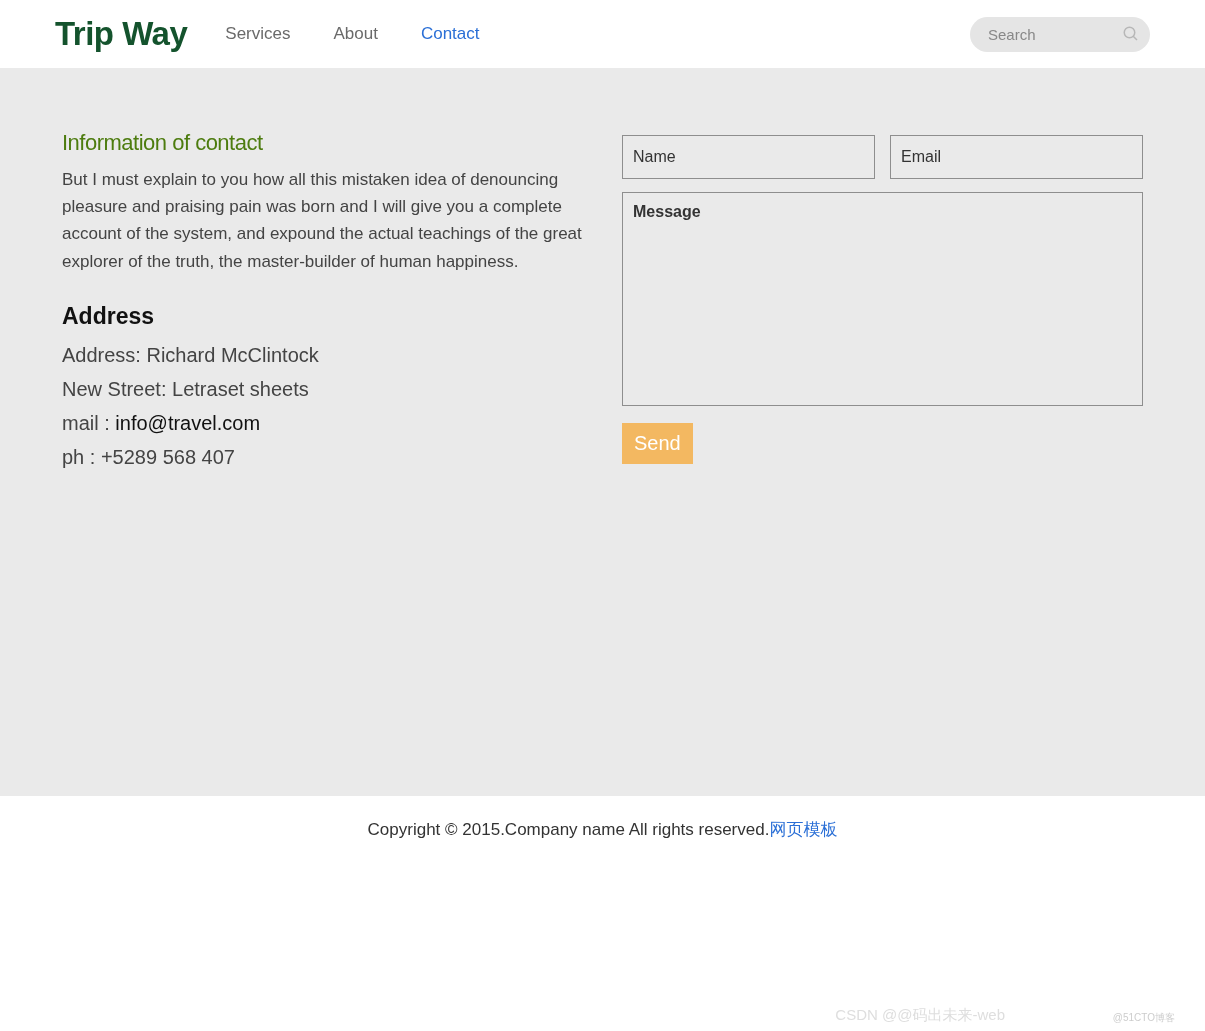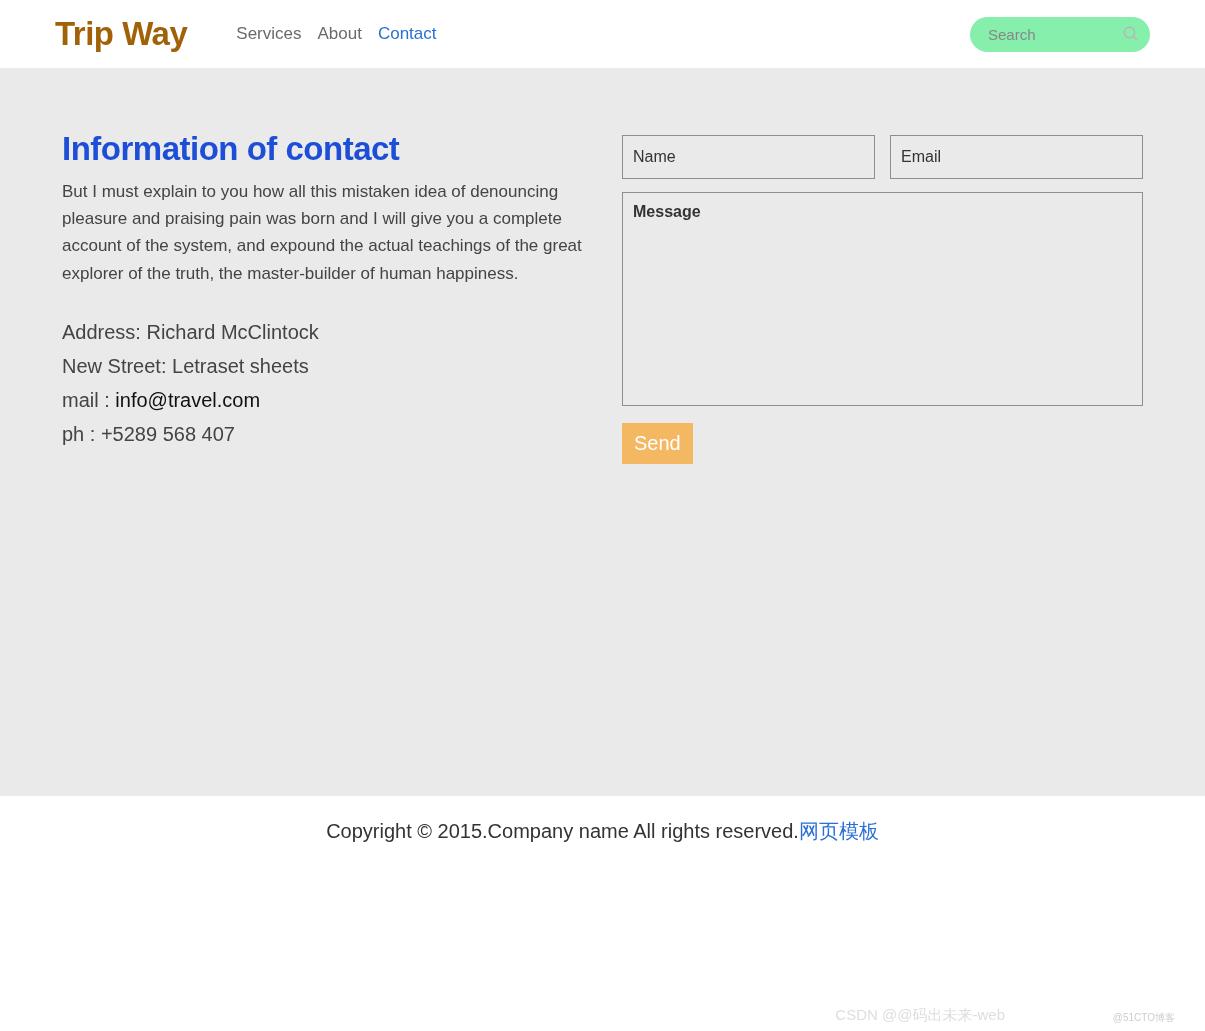--- a/index.html
+++ b/index.html
@@ -16,47 +16,47 @@
     header {
       background: #ffffff;
       display: flex;
       align-items: center;
       padding: 10px 55px 10px 55px;
       height: 68px;
     }
     .logo {
       font-size: 33px;
       font-weight: 700;
-      color: #a16207;
-      margin-right: 49px;
+      color: #14532d;
+      margin-right: 38px;
       letter-spacing: -0.5px;
     }
     nav {
       display: flex;
-      gap: 16px;
+      gap: 43px;
       align-items: center;
     }
     nav a {
       font-size: 17px;
       color: #6a6a6a;
       text-decoration: none;
       cursor: pointer;
     }
     nav a.active {
       color: #2a6fd6;
     }
     .search-wrap {
       margin-left: auto;
       position: relative;
     }
     .search-input {
       width: 180px;
       height: 35px;
       border: none;
-      background: #86efac;
+      background: #e5e5e5;
       border-radius: 18px;
       padding: 0 40px 0 18px;
       font-size: 15px;
       color: #777;
       outline: none;
     }
     .search-input::placeholder {
       color: #888;
     }
     .search-btn {
@@ -76,23 +76,23 @@
       background: #eaeaea;
       min-height: 728px;
       padding: 62px 62px 40px 62px;
       display: flex;
       gap: 40px;
     }
     .left-col {
       width: 520px;
     }
     .left-col h1 {
-      font-size: 33px;
-      font-weight: 700;
-      color: #1d4ed8;
+      font-size: 22px;
+      font-weight: 400;
+      color: #4d7c0f;
       margin-bottom: 10px;
       letter-spacing: -0.5px;
     }
     .left-col p.desc {
       font-size: 17px;
       line-height: 1.6;
       color: #444;
       margin-bottom: 28px;
     }
     .left-col h2 {
@@ -154,21 +154,21 @@
       color: #fff;
       border: none;
       padding: 9px 12px;
       font-size: 20px;
       cursor: pointer;
     }
     footer {
       background: #ffffff;
       text-align: center;
       padding: 22px 0;
-      font-size: 20px;
+      font-size: 17px;
       color: #333;
     }
     footer a {
       color: #2a6fd6;
       text-decoration: none;
     }
     .watermark {
       position: fixed;
       bottom: 6px;
       right: 30px;
@@ -205,20 +205,21 @@
         <line x1="20" y1="20" x2="15" y2="15"></line>
       </svg>
     </button>
   </div>
 </header>
 
 <div class="main">
   <div class="left-col">
     <h1>Information of contact</h1>
     <p class="desc">But I must explain to you how all this mistaken idea of denouncing pleasure and praising pain was born and I will give you a complete account of the system, and expound the actual teachings of the great explorer of the truth, the master-builder of human happiness.</p>
+    <h2>Address</h2>
     <div class="addr-line">Address: Richard McClintock</div>
     <div class="addr-line">New Street: Letraset sheets</div>
     <div class="addr-line">
       <span>mail : </span><a href="#">info@travel.com</a>
     </div>
     <div class="addr-line">ph : +5289 568 407</div>
   </div>
 
   <div class="right-col">
     <div class="row-inputs">

